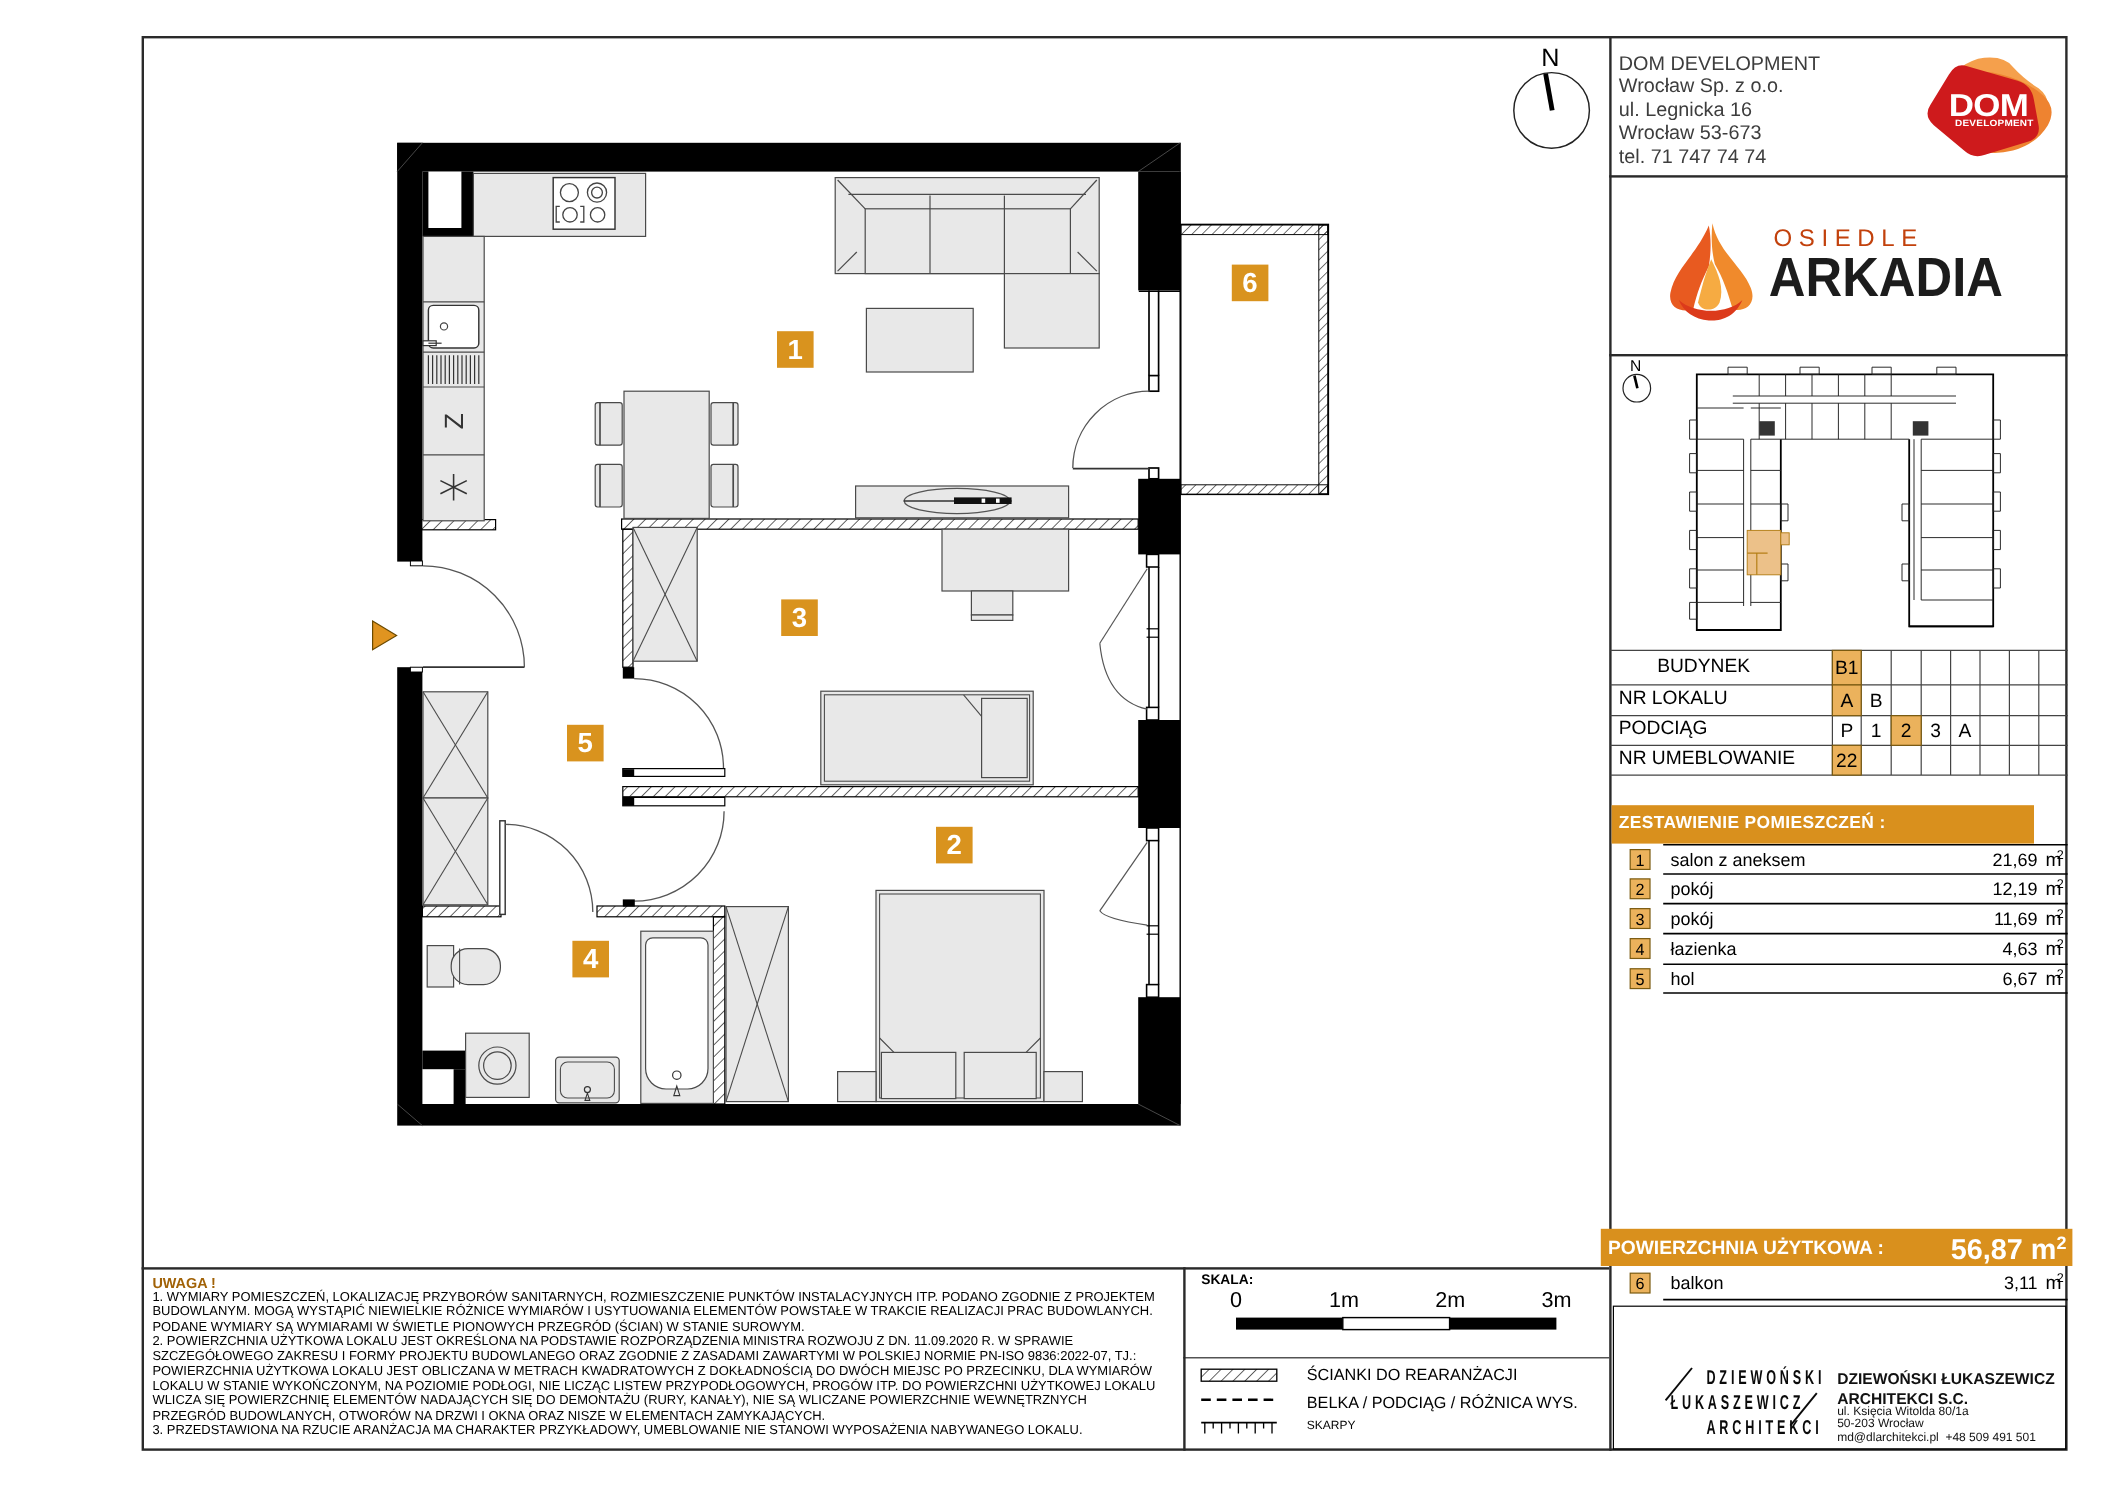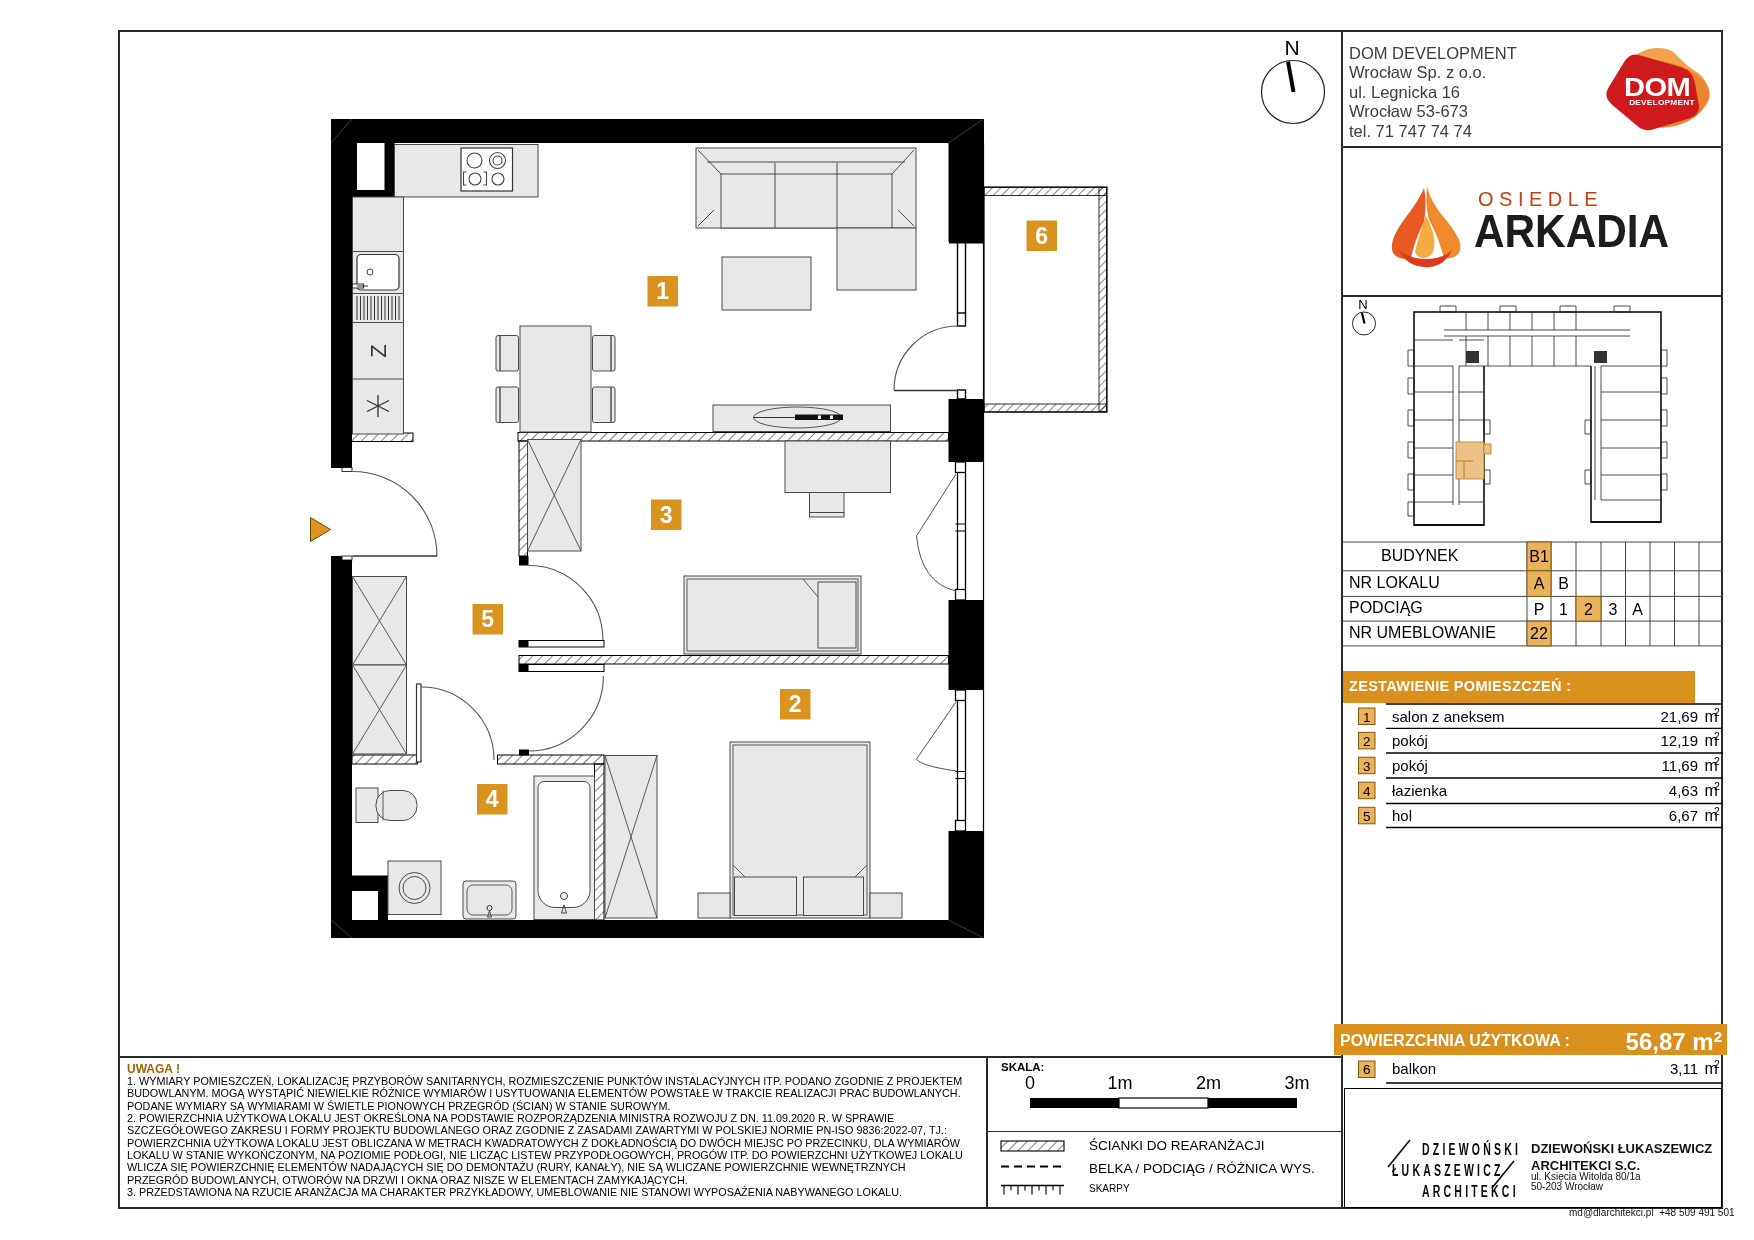--- a/index.html
+++ b/index.html
@@ -55,21 +55,21 @@
 <div class="abs" style="left:1089px;top:1183px;font-size:10px;text-align:center;">SKARPY</div>
 
 <div class="abs" style="left:1344px;top:1088px;width:378px;height:120px;border:1px solid #000;box-sizing:border-box;"></div>
 
 <div class="abs" style="left:1422px;top:1139px;font-size:10.5px;font-weight:bold;letter-spacing:3.2px;color:#0a0a0a;transform:scaleY(1.6);transform-origin:top left;">DZIEWOŃSKI</div>
 <div class="abs" style="left:1392px;top:1160px;font-size:10.5px;font-weight:bold;letter-spacing:3.2px;color:#0a0a0a;transform:scaleY(1.6);transform-origin:top left;">ŁUKASZEWICZ</div>
 <div class="abs" style="left:1422px;top:1181px;font-size:10.5px;font-weight:bold;letter-spacing:3.2px;color:#0a0a0a;transform:scaleY(1.6);transform-origin:top left;">ARCHITEKCI</div>
 
 <div class="abs" style="left:1531px;top:1141px;font-size:13px;font-weight:bold;line-height:16.5px;color:#111;">DZIEWOŃSKI ŁUKASZEWICZ<br>ARCHITEKCI S.C.</div>
 <div class="abs" style="left:1531px;top:1172px;font-size:10px;line-height:10.3px;color:#111;">ul. Księcia Witolda 80/1a<br>50-203 Wrocław</div>
-<div class="abs" style="left:1569px;top:1192.5px;font-size:10px;color:#111;margin-top:14px;">md@dlarchitekci.pl&nbsp;&nbsp;+48 509 491 501</div>
+<div class="abs" style="left:1531px;top:1192.5px;font-size:10px;color:#111;">md@dlarchitekci.pl&nbsp;&nbsp;+48 509 491 501</div>
 
 <svg class="abs" style="left:0;top:0;" width="1754" height="1240" viewBox="0 0 1754 1240" font-family="Liberation Sans, sans-serif">
 <defs>
 <pattern id="hatch" patternUnits="userSpaceOnUse" width="7" height="7" patternTransform="rotate(45)">
 <line x1="0" y1="0" x2="0" y2="7" stroke="#000" stroke-width="1"></line>
 </pattern>
 <pattern id="hatch2" patternUnits="userSpaceOnUse" width="6" height="6" patternTransform="rotate(45)">
 <line x1="0" y1="0" x2="0" y2="6" stroke="#000" stroke-width="0.9"></line>
 </pattern>
 </defs>

